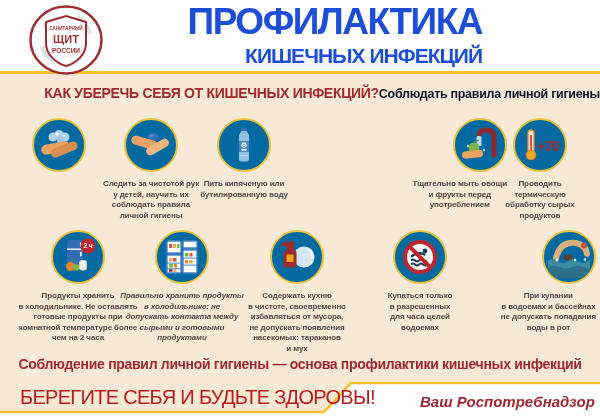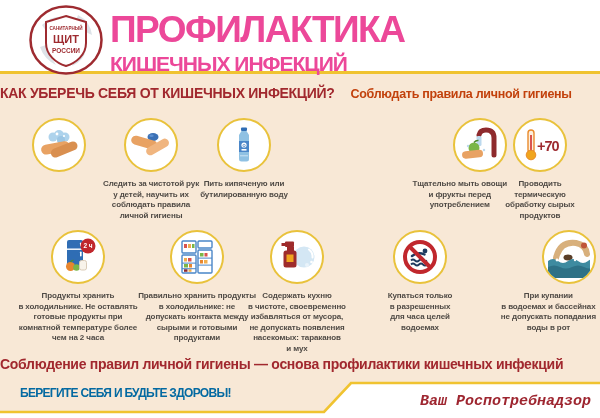--- a/index.html
+++ b/index.html
@@ -9,62 +9,61 @@
     background:#f8e8d6; overflow:hidden;
   }
   
   .header{
     position:absolute; top:0; left:0; width:600px; height:74px;
     background:#ffffff; border-bottom:3px solid #f0c330;
   }
   .logo{ position:absolute; top:5px; left:28px; width:76px; height:70px; }
   .title-wrap{
     position:absolute; top:2px; left:110px; width:372px;
-    text-align:left; color:#ec4899; font-weight:bold;margin-top:8px;
+    text-align:right; color:#1d4ed8; font-weight:bold;
   }
   .title-line1{ font-size:37px; line-height:40px; letter-spacing:-1.5px; }
   .title-line2{ font-size:21px; line-height:27px; letter-spacing:-1px; }
   
   .subheader{
     position:absolute; top:85px; left:0; width:600px;
-    display:flex; justify-content:flex-start; align-items:baseline; gap:16px;
+    display:flex; justify-content:flex-end; align-items:baseline; gap:0;
     white-space:nowrap;
   }
   .subheader .question{ color:#a1282e; font-weight:bold; font-size:14px; letter-spacing:-0.3px; }
-  .subheader .answer{ color:#c2410c; font-weight:bold; font-size:12.5px; letter-spacing:-0.3px; }
+  .subheader .answer{ color:#0f172a; font-weight:bold; font-size:12.5px; letter-spacing:-0.3px; }
   
   .tip{ position:absolute; display:flex; flex-direction:column; align-items:center; }
   .tip-circle{
     width:54px; height:54px; border-radius:50%;
-    background:#ffffff; border:2.5px solid #e9c23b;
+    background:#0369a1; border:2.5px solid #e9c23b;
     overflow:hidden; display:flex; align-items:center; justify-content:center;
     flex:0 0 auto;
   }
   .tip-caption{
     margin-top:7px; text-align:center; white-space:pre;
     font-size:8px; line-height:10.5px; font-weight:bold;
     color:#4f4a45; letter-spacing:-0.1px;
   }
   
   .slogan{
-    position:absolute; top:356px; left:0; width:504px; text-align:center;
+    position:absolute; top:356px; left:0; width:600px; text-align:center;
     color:#a1282e; font-weight:bold; font-size:14px; letter-spacing:-0.3px;
     white-space:nowrap;
   }
   .footer-ribbon{ position:absolute; left:0; bottom:0; width:600px; height:40px; }
   .wish{
     position:absolute; left:20px; top:386px;
-    color:#0369a1; font-weight:bold; font-size:12px; letter-spacing:-0.7px;
+    color:#b91c1c; font-weight:normal; font-size:20px; letter-spacing:-0.7px;
     white-space:nowrap;
   }
   .signature{
     position:absolute; left:420px; top:393px;
     color:#9e2630; font-weight:bold; font-style:italic; font-size:15px;
     white-space:nowrap;
-    font-family:Liberation Mono, monospace;
   }
 </style>
 </head>
 <body>
 
 <div class="poster">
 
   <div class="header">
     <svg class="logo" viewBox="0 0 76 70">
       <ellipse cx="38" cy="35" rx="35.5" ry="33.5" fill="#ffffff" stroke="#9e2b30" stroke-width="2.5"></ellipse>
@@ -182,21 +181,21 @@
         <text x="31" y="12.3" text-anchor="middle" font-size="6.5" font-weight="bold" fill="#ffffff">2 ч</text>
       </svg>
     </div>
     <div class="tip-caption">Продукты хранить
 в холодильнике. Не оставлять
 готовые продукты при
 комнатной температуре более
 чем на 2 часа</div>
   </div>
 
-  <div class="tip" style="left:131px; top:230px; width:132px;">
+  <div class="tip" style="left:116px; top:230px; width:132px;font-style:italic;">
     <div class="tip-circle">
       <svg width="42" height="42" viewBox="0 0 42 42">
         <g stroke="#4a86c8" stroke-width="1.4" fill="#ffffff">
           <rect x="6" y="5" width="14" height="12" rx="1"></rect>
           <rect x="22" y="5" width="14" height="7" rx="1"></rect>
           <rect x="6" y="19" width="14" height="18" rx="1"></rect>
           <rect x="22" y="14" width="14" height="23" rx="1"></rect>
         </g>
         <g>
           <rect x="8" y="8" width="3" height="4" fill="#d9534f"></rect>

